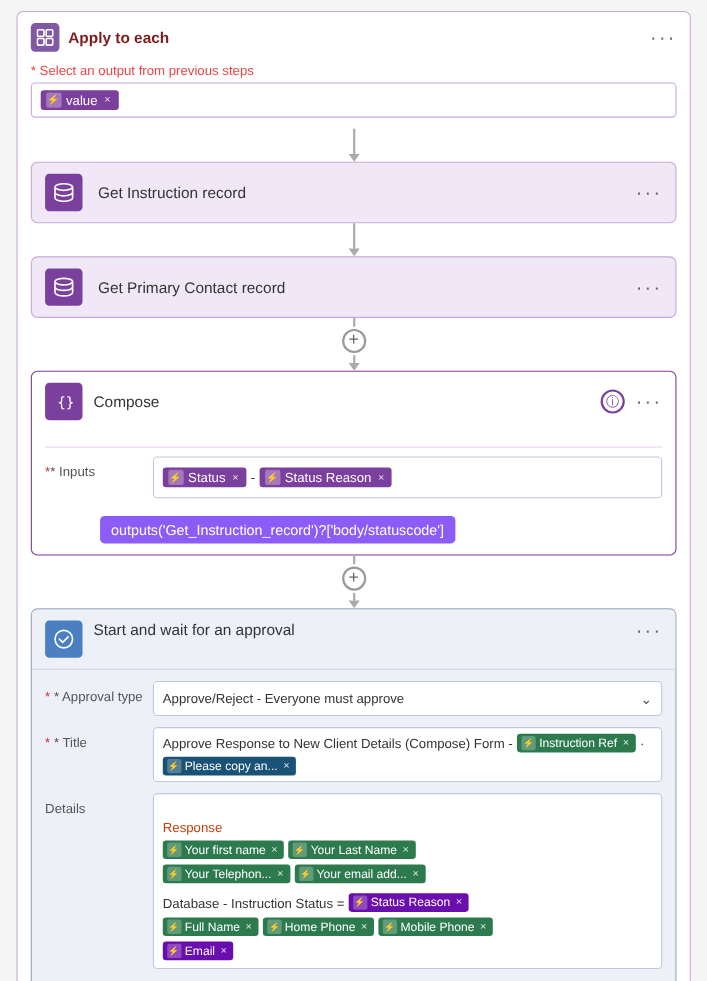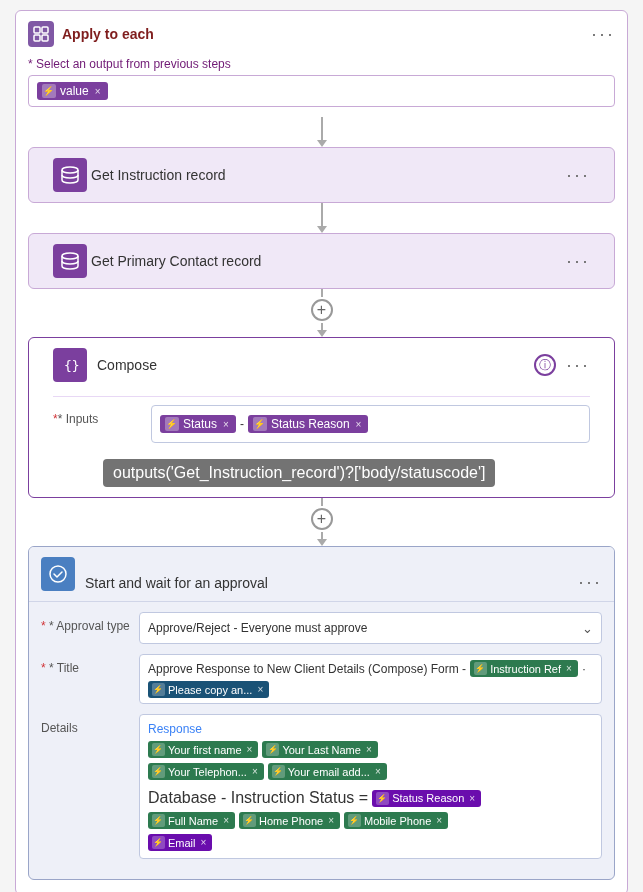--- a/index.html
+++ b/index.html
@@ -53,21 +53,21 @@
       letter-spacing: 2px;
       line-height: 1;
     }
 
     
     .select-row {
       margin-bottom: 10px;
     }
     .field-label {
       font-size: 12px;
-      color: #701a75;
+      color: #ef4444;
       margin-bottom: 4px;
     }
     .token-input {
       border: 1.5px solid #c8a9d6;
       border-radius: 4px;
       padding: 5px 8px;
       display: flex;
       align-items: center;
       gap: 6px;
       background: #fff;
@@ -95,24 +95,24 @@
       font-size: 11px;
       margin-left: 2px;
       opacity: 0.8;
     }
 
     
     .step-card {
       background: #f0e8f7;
       border: 1.5px solid #c8a9d6;
       border-radius: 6px;
-      padding: 10px 24px;
-      display: flex;
-      align-items: center;
-      gap: 4px;
+      padding: 10px 12px;
+      display: flex;
+      align-items: center;
+      gap: 14px;
       margin-bottom: 0;
     }
     .step-card.compose-card {
       background: #fff;
       border-color: #7b3f9e;
       flex-direction: column;
       align-items: stretch;
     }
     .step-icon {
       width: 34px;
@@ -147,44 +147,44 @@
       border: 2px solid #7b3f9e;
       border-radius: 50%;
       display: flex; align-items: center; justify-content: center;
       font-size: 12px;
       color: #7b3f9e;
       cursor: pointer;
     }
 
     
     .tooltip-box {
-      background: #737373;
+      background: #8b5cf6;
       color: #fff;
       border-radius: 4px;
       padding: 5px 10px;
-      font-size: 16px;
+      font-size: 13px;
       margin-top: 6px;
       margin-left: 50px;
       display: inline-block;
       white-space: nowrap;
     }
 
     
     .approval-card {
       background: #eef0f8;
       border: 1.5px solid #9aa5c8;
       border-radius: 6px;
       padding: 0;
       overflow: hidden;
     }
     .approval-header {
       background: #eef0f8;
       padding: 10px 12px;
       display: flex;
-      align-items: flex-end;
+      align-items: flex-start;
       gap: 10px;
       border-bottom: 1px solid #d0d5e8;
     }
     .approval-body {
       padding: 10px 12px;
     }
     .form-row {
       display: flex;
       align-items: flex-start;
       margin-bottom: 10px;
@@ -422,21 +422,21 @@
               <span>Please copy an...</span>
               <span class="tok-close">×</span>
             </span>
           </div>
         </div>
 
 
         <div class="form-row">
           <div class="form-row-label">Details</div>
           <div class="form-field multiline" style="flex-direction:column;align-items:flex-start;gap:5px;padding:7px 8px;">
-            <div style="font-size:12px;color:#3b82f6;">Response</div>
+            <div style="font-size:12px;color:#c2410c;margin-top:16px;">Response</div>
             <div style="display:flex;flex-wrap:wrap;gap:4px;align-items:center;">
               <span class="token-green">
                 <span class="tok-icon">⚡</span>
                 <span>Your first name</span>
                 <span class="tok-close">×</span>
               </span>
               <span class="token-green">
                 <span class="tok-icon">⚡</span>
                 <span>Your Last Name</span>
                 <span class="tok-close">×</span>
@@ -448,21 +448,21 @@
                 <span>Your Telephon...</span>
                 <span class="tok-close">×</span>
               </span>
               <span class="token-green">
                 <span class="tok-icon">⚡</span>
                 <span>Your email add...</span>
                 <span class="tok-close">×</span>
               </span>
             </div>
             <div style="display:flex;flex-wrap:wrap;gap:4px;align-items:center;margin-top:4px;">
-              <span style="font-size:16px;">Database - Instruction Status =</span>
+              <span style="font-size:12px;">Database - Instruction Status =</span>
               <span class="token-purple2">
                 <span class="tok-icon">⚡</span>
                 <span>Status Reason</span>
                 <span class="tok-close">×</span>
               </span>
             </div>
             <div style="display:flex;flex-wrap:wrap;gap:4px;align-items:center;">
               <span class="token-green">
                 <span class="tok-icon">⚡</span>
                 <span>Full Name</span>

